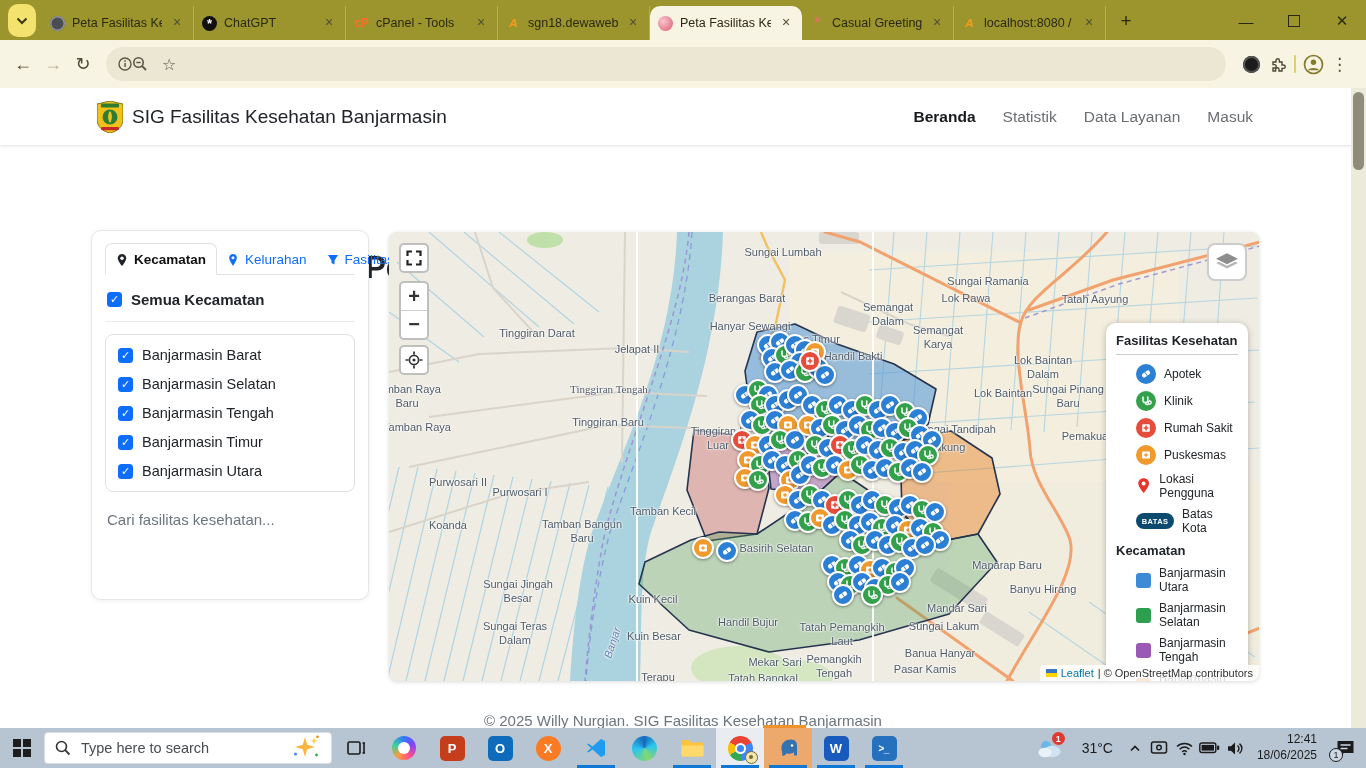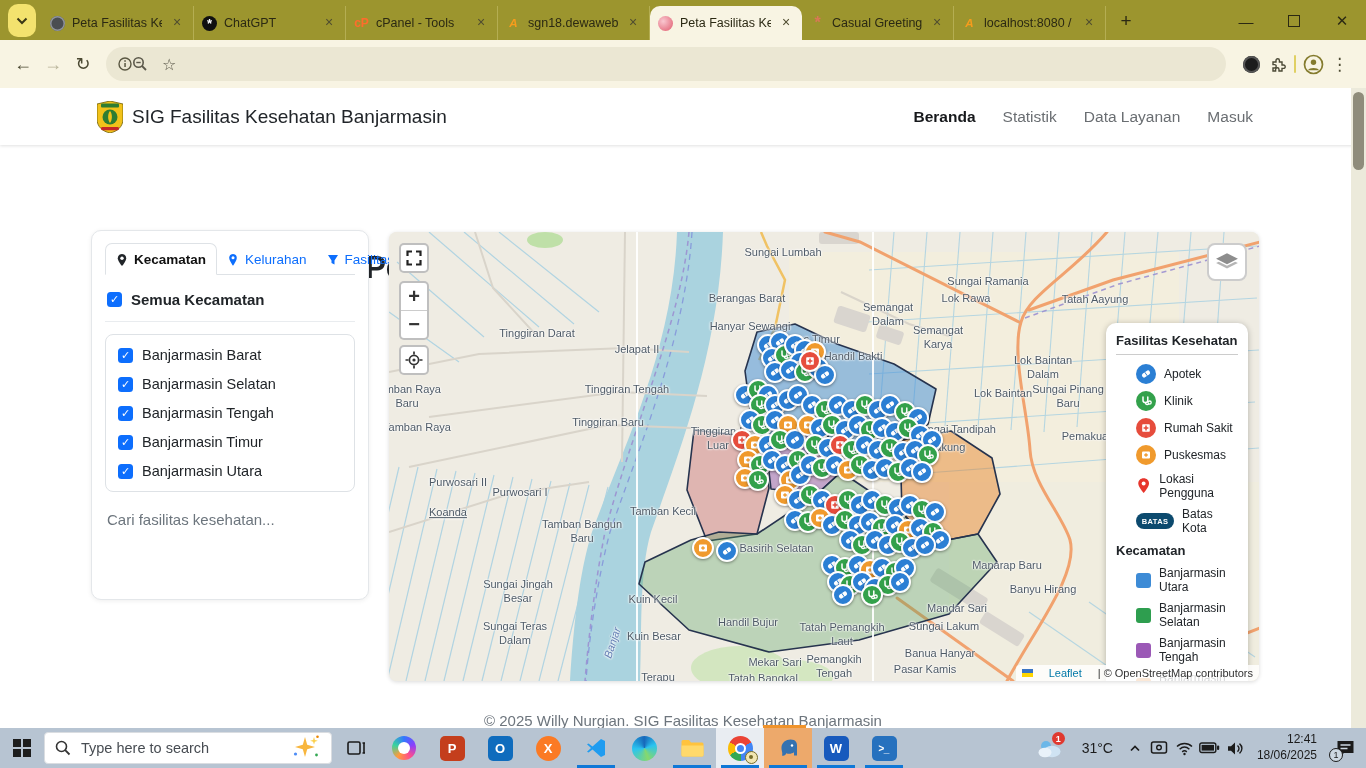--- a/index.html
+++ b/index.html
@@ -69,21 +69,21 @@
   .zoomctl>div:first-child{border-bottom:1px solid #ccc;}
   .ctl.locate{left:10px;top:113px;}
   .layers{position:absolute;right:12px;top:11px;width:40px;height:38px;background:#fff;border:2px solid rgba(0,0,0,.2);border-radius:8px;display:flex;align-items:center;justify-content:center;box-sizing:border-box;}
   .legend{position:absolute;right:11px;top:91px;width:142px;background:#fff;border-radius:10px;box-shadow:0 1px 6px rgba(0,0,0,.25);padding:10px 10px 9px;box-sizing:border-box;}
   .lg-title{font-size:13px;font-weight:700;color:#212529;padding-bottom:6px;border-bottom:1px solid #ccc;margin-bottom:9px;}
   .lg-row{display:flex;align-items:center;gap:8px;margin-bottom:7px;font-size:12px;color:#212529;padding-left:20px;}
   .lg-ic{width:20px;height:20px;border-radius:50%;display:flex;align-items:center;justify-content:center;flex:none;}
   .batas-badge{width:38px;height:16px;border-radius:9px;color:#fff;font-size:7.5px;font-weight:700;display:flex;align-items:center;justify-content:center;letter-spacing:.4px;flex:none;}
   .lg-title2{font-size:13px;font-weight:700;color:#212529;margin:8px 0 8px;}
   .swatch{width:15px;height:15px;border-radius:3px;flex:none;}
-  .attrib{position:absolute;right:0;bottom:0;background:rgba(255,255,255,.82);font-size:11px;color:#333;padding:2px 6px;display:flex;align-items:center;gap:16px;border-top-left-radius:4px;}
+  .attrib{position:absolute;right:0;bottom:0;background:rgba(255,255,255,.82);font-size:11px;color:#333;padding:2px 6px;display:flex;align-items:center;gap:4px;border-top-left-radius:4px;}
   .flag{width:11px;height:8px;background:linear-gradient(#3a75c4 50%,#ffd500 50%);display:inline-block;flex:none;}
   .leaflet-link{color:#0078a8;text-decoration:none;}
 
   .footer{position:absolute;top:624px;width:100%;text-align:center;font-size:15px;color:#6d757d;}
   .footer-underline{position:absolute;top:637px;left:763px;width:43px;height:3px;background:#f0932b;}
   .vscrollbar{position:absolute;right:0;top:0;width:15px;height:640px;background:#eceadb;}
   .vscrollbar .thumb{position:absolute;top:4px;left:2px;width:11px;height:78px;background:#8f8c7b;border-radius:6px;}
 
   
   .taskbar{position:absolute;bottom:0;left:0;right:0;height:40px;background:#b7c4d2;display:flex;align-items:center;}
@@ -371,21 +371,21 @@
       <div class="seam" style="left:247px"></div>
       <div class="seam" style="left:483px"></div>
       <div class="labels">
           <div class="mlabel" style="left: 394px; top: 21px;">Sungai Lumbah</div>
           <div class="mlabel" style="left: 358px; top: 67px;">Berangas Barat</div>
           <div class="mlabel" style="left: 361px; top: 95px;">Hanyar Sewangi</div>
           <div class="mlabel" style="left: 412px; top: 108px;">Berangas Timur</div>
           <div class="mlabel" style="left: 464px; top: 125px;">Handil Bakti</div>
           <div class="mlabel" style="left: 148px; top: 102px;">Tinggiran Darat</div>
           <div class="mlabel" style="left: 248px; top: 118px;">Jelapat II</div>
-          <div class="mlabel" style="left: 238px; top: 158px;">Tinggiran Tengah</div>
+          <div class="mlabel" style="left: 220px; top: 158px; font-family: Liberation Serif, serif;">Tinggiran Tengah</div>
           <div class="mlabel" style="left: 219px; top: 191px;">Tinggiran Baru</div>
           <div class="mlabel" style="left: 329px; top: 207px;">Tinggiran II
 Luar</div>
           <div class="mlabel" style="left: 18px; top: 165px;">Tamban Raya
 Baru</div>
           <div class="mlabel" style="left: 28px; top: 196px;">Tamban Raya</div>
           <div class="mlabel" style="left: 599px; top: 50px;">Sungai Ramania</div>
           <div class="mlabel" style="left: 577px; top: 67px;">Lok Rawa</div>
           <div class="mlabel" style="left: 706px; top: 68px;">Tatah Aayung</div>
           <div class="mlabel" style="left: 499px; top: 83px;">Semangat
@@ -395,21 +395,21 @@
           <div class="mlabel" style="left: 654px; top: 136px;">Lok Baintan
 Dalam</div>
           <div class="mlabel" style="left: 614px; top: 162px;">Lok Baintan</div>
           <div class="mlabel" style="left: 679px; top: 165px;">Sungai Pinang
 Baru</div>
           <div class="mlabel" style="left: 566px; top: 198px;">Sungai Tandipah</div>
           <div class="mlabel" style="left: 539px; top: 216px;">Sungai Bakung</div>
           <div class="mlabel" style="left: 699px; top: 205px;">Pemakuan</div>
           <div class="mlabel" style="left: 69px; top: 251px;">Purwosari II</div>
           <div class="mlabel" style="left: 131px; top: 261px;">Purwosari I</div>
-          <div class="mlabel" style="left: 59px; top: 281px; text-decoration: underline;">Koanda</div>
+          <div class="mlabel" style="left: 59px; top: 294px;">Koanda</div>
           <div class="mlabel" style="left: 193px; top: 300px;">Tamban Bangun
 Baru</div>
           <div class="mlabel" style="left: 129px; top: 360px;">Sungai Jingah
 Besar</div>
           <div class="mlabel" style="left: 126px; top: 402px;">Sungai Teras
 Dalam</div>
           <div class="mlabel" style="left: 274px; top: 280px;">Tamban Kecil</div>
           <div class="mlabel" style="left: 264px; top: 368px;">Kuin Kecil</div>
           <div class="mlabel" style="left: 265px; top: 405px;">Kuin Besar</div>
           <div class="mlabel" style="left: 359px; top: 391px;">Handil Bujur</div>

